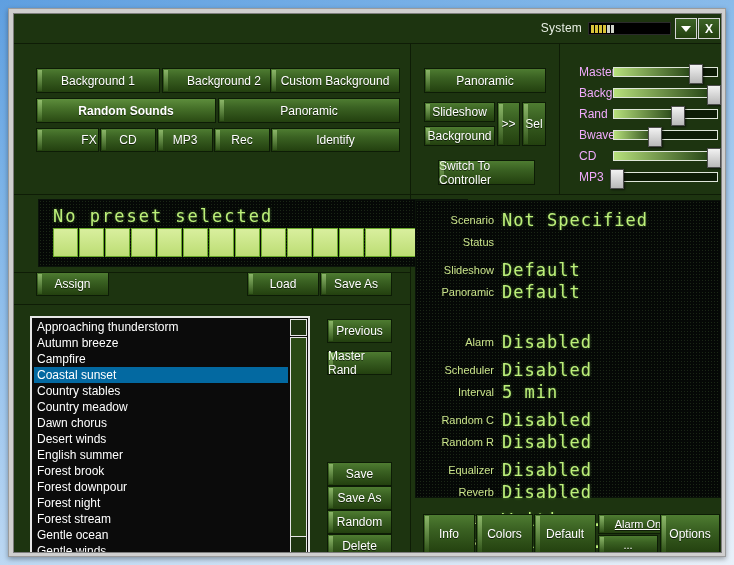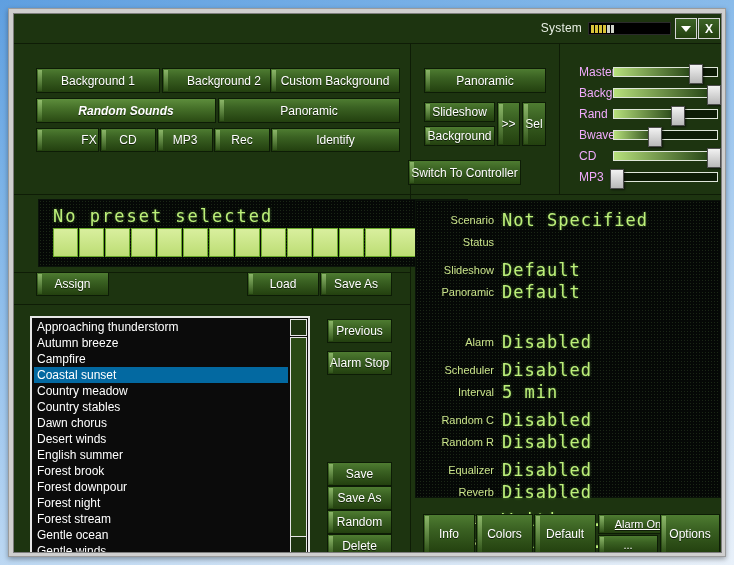--- a/index.html
+++ b/index.html
@@ -62,21 +62,21 @@
     color:#ffffff;font-size:12px;
     display:flex;align-items:center;justify-content:center;
     cursor:pointer;
     text-shadow:0 1px 0 rgba(0,0,0,.6);
   }
   .gb::before{
     content:"";position:absolute;left:1px;top:1px;bottom:1px;width:4px;
     background:linear-gradient(180deg,rgba(190,230,150,.55),rgba(120,180,80,.15));
   }
   .gb.on{font-weight:bold;
-    background:linear-gradient(180deg,#5d8d3c 0%,#47722a 38%,#2a4a13 100%);font-style:italic;}
+    background:linear-gradient(180deg,#5d8d3c 0%,#47722a 38%,#2a4a13 100%);}
 
   
   .vline{position:absolute;width:1px;background:#0e1c06;}
   .hline{position:absolute;height:1px;background:#0e1c06;}
 
   
   .lcd{
     position:absolute;background:#050806;
     background-image:radial-gradient(rgba(80,110,60,.30) .6px, transparent .7px);
     background-size:3px 3px;
@@ -189,21 +189,21 @@
     <div class="gb" style="left:86px;top:114px;width:56px;height:24px;">CD</div>
     <div class="gb" style="left:143px;top:114px;width:56px;height:24px;">MP3</div>
     <div class="gb" style="left:200px;top:114px;width:56px;height:24px;">Rec</div>
     <div class="gb" style="left:257px;top:114px;width:129px;height:24px;">Identify</div>
 
     <div class="gb" style="left:410px;top:54px;width:122px;height:25px;">Panoramic</div>
     <div class="gb" style="left:410px;top:88px;width:71px;height:20px;">Slideshow</div>
     <div class="gb" style="left:410px;top:112px;width:71px;height:20px;">Background</div>
     <div class="gb" style="left:483px;top:88px;width:23px;height:44px;">&gt;&gt;</div>
     <div class="gb" style="left:508px;top:88px;width:24px;height:44px;">Sel</div>
-    <div class="gb" style="left:394px;top:146px;width:113px;height:25px;">Switch To Controller</div>
+    <div class="gb" style="left:424px;top:146px;width:97px;height:25px;">Switch To Controller</div>
 
     <div id="sliders">
         <div class="slrow">
           <div class="sllabel">Master</div>
           <div class="sltrack">
             <div class="slfill" style="width: 80%;"></div>
             <div class="slthumb" style="left: calc(80% - 7px);"></div>
           </div>
         </div>
         <div class="slrow">
@@ -266,41 +266,41 @@
     <div class="gb" style="left:22px;top:258px;width:73px;height:24px;">Assign</div>
     <div class="gb" style="left:233px;top:258px;width:72px;height:24px;">Load</div>
     <div class="gb" style="left:306px;top:258px;width:72px;height:24px;">Save As</div>
 
     <div id="listwrap">
       <div id="listitems">
           <div class="li">Approaching thunderstorm</div>
           <div class="li">Autumn breeze</div>
           <div class="li">Campfire</div>
           <div class="li sel">Coastal sunset</div>
+          <div class="li">Country stables</div>
           <div class="li">Country meadow</div>
-          <div class="li">Country stables</div>
           <div class="li">Dawn chorus</div>
           <div class="li">Desert winds</div>
           <div class="li">English summer</div>
           <div class="li">Forest brook</div>
           <div class="li">Forest downpour</div>
           <div class="li">Forest night</div>
           <div class="li">Forest stream</div>
           <div class="li">Gentle ocean</div>
           <div class="li">Gentle winds</div>
         </div>
       <div class="sbar">
         <div class="sbtn up"></div>
         <div class="sthumb"></div>
         <div class="sbtn dn"></div>
       </div>
     </div>
 
     <div class="gb" style="left:313px;top:305px;width:65px;height:24px;">Previous</div>
-    <div class="gb" style="left:313px;top:337px;width:65px;height:24px;">Alarm Stop</div>
+    <div class="gb" style="left:313px;top:337px;width:65px;height:24px;">Master Rand</div>
     <div class="gb" style="left:313px;top:448px;width:65px;height:24px;">Save</div>
     <div class="gb" style="left:313px;top:472px;width:65px;height:24px;">Save As</div>
     <div class="gb" style="left:313px;top:496px;width:65px;height:24px;">Random</div>
     <div class="gb" style="left:313px;top:520px;width:65px;height:24px;">Delete</div>
 
     <div class="lcd" id="info-panel">
         <div class="inforow" style="top: 8px;">
           <div class="infolab">Scenario</div>
           <div class="infoval lcdtext">Not Specified</div>
         </div>

